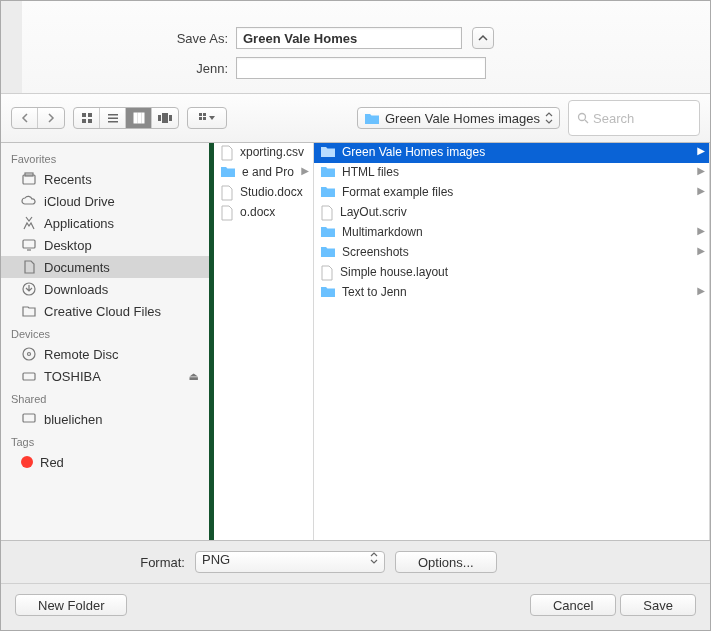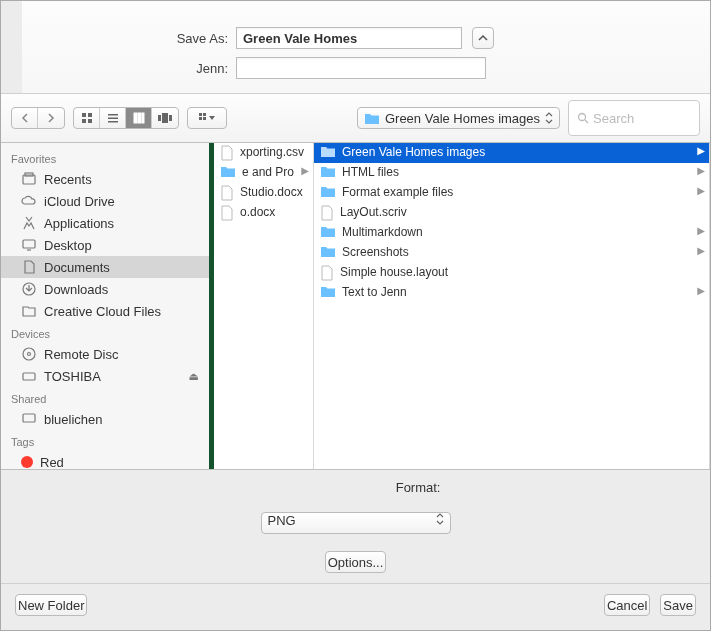--- a/index.html
+++ b/index.html
@@ -31,24 +31,24 @@
 .col.c1 { width: 100px; background: #fff; }
 .col.c2 { width: 200px; background: #fff; flex: 1; }
 .col-row { display: flex; align-items: flex-start; gap: 6px; padding: 2px 4px 2px 6px; height: 20px; cursor: pointer; white-space: nowrap; }
 .col-row .nm { flex: 1; overflow: hidden; text-overflow: ellipsis; font-size: 12px; color: #333; }
 .col-row .arrow { color: #999; font-size: 10px; }
 .col-row.selected { background: #0a63d6; }
 .col-row.selected .nm, .col-row.selected .arrow { color: #fff; }
 .col-row.selected .folder-icon path { fill: #b8dcff; }
 .folder-icon { width: 16px; height: 13px; flex-shrink: 0; }
 .doc-icon { width: 14px; height: 16px; flex-shrink: 0; }
-.format-bar { background: #ececec; padding: 10px 14px; border-bottom: 1px solid #d0d0d0; display: flex; align-items: center; gap: 17px; flex-direction: column; }
+.format-bar { background: #ececec; padding: 10px 14px; border-bottom: 1px solid #d0d0d0; display: flex; align-items: center; gap: 10px; }
 .select-ctl { height: 22px; border: 1px solid #bbb; border-radius: 4px; background: linear-gradient(#fff,#f2f2f2); display: flex; padding: 0 6px; gap: 8px; cursor: pointer; min-width: 190px; justify-content: space-between; }
-.btn { height: 22px; border: 1px solid #bbb; border-radius: 4px; background: linear-gradient(#fff,#f0f0f0); padding: 0 2px; cursor: pointer; display: flex; align-items: center; }
-.bottom-bar { background: #ececec; padding: 10px 14px 14px 14px; display: flex; align-items: flex-start; gap: 10px; }
+.btn { height: 22px; border: 1px solid #bbb; border-radius: 4px; background: linear-gradient(#fff,#f0f0f0); padding: 0 22px; cursor: pointer; display: flex; align-items: center; }
+.bottom-bar { background: #ececec; padding: 10px 14px 14px 14px; display: flex; align-items: flex-start; gap: 4px; }
 .spacer { flex: 1; }
 svg { display: block; }
 .icon16 { width:16px; height:16px; flex-shrink:0; }
 </style>
 </head>
 <body>
 
 <div class="dialog">
 
   <div class="top-toolbar">

